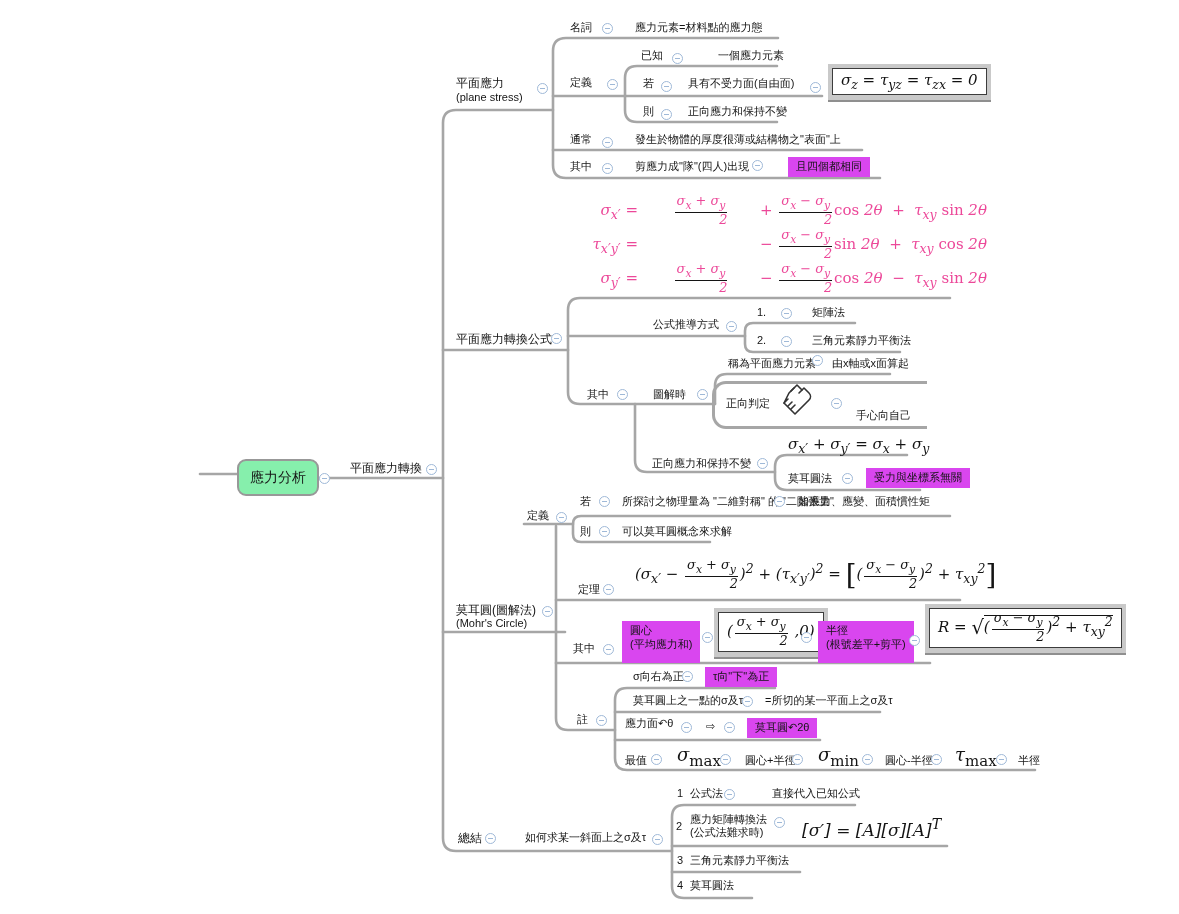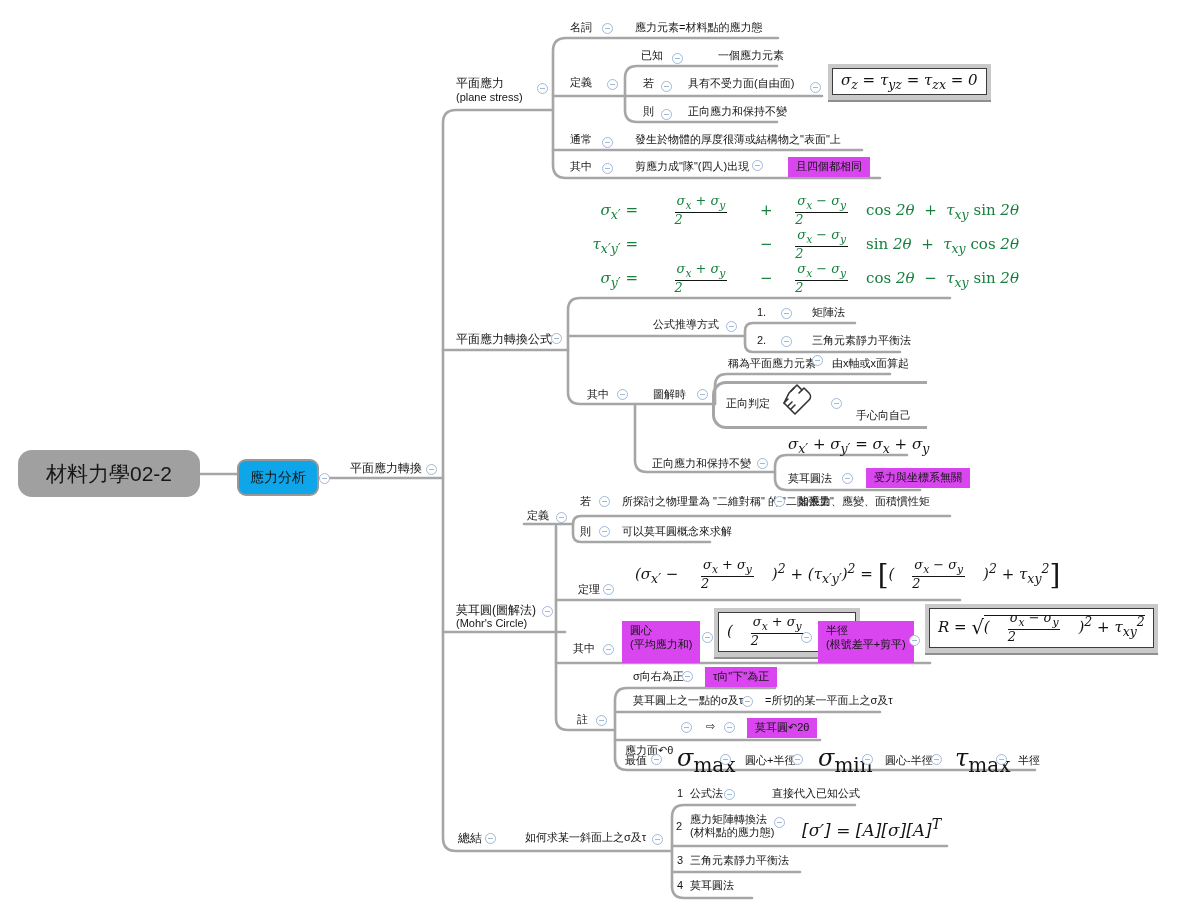--- a/index.html
+++ b/index.html
@@ -3,46 +3,46 @@
 <meta charset="utf-8">
 <style>
   html,body{margin:0;padding:0;background:#fff}
   #canvas{position:relative;width:1179px;height:914px;background:#fff;
     font-family:"Liberation Sans",sans-serif;color:#111;overflow:hidden}
   svg.wires{position:absolute;left:0;top:0;pointer-events:none}
   .lbl{position:absolute;white-space:nowrap;font-size:11px;line-height:1.2;color:#141414}
   .b{font-size:12px}
   .math{position:absolute;white-space:nowrap;font-family:"DejaVu Serif",serif;font-style:italic;
     font-size:15px;color:#141414}
-  .mx{font-size:24px}
-  .fr{display:inline-block;vertical-align:middle;text-align:left;font-size:86%;line-height:1.15;margin:0 18px}
+  .mx{font-size:18px}
+  .fr{display:inline-block;vertical-align:middle;text-align:right;font-size:86%;line-height:1.15;margin:0 2px}
   .fr .n{display:block;border-bottom:1px solid #141414;padding:0 2px}
   .fr .d{display:block}
   .rm{font-style:normal}
   .bb{font-style:normal;font-size:185%;font-weight:300;vertical-align:middle}
   .sq{font-style:normal;font-size:130%;vertical-align:-2px}
   .ov{border-top:1.5px solid #141414;padding-top:2px}
   .gbox{position:absolute;background:#d946ef;color:#141414;font-size:11px;line-height:1.25;
     padding:3px 8px;white-space:nowrap}
   .fbox{position:absolute;background:#c9c9c9;padding:4px 4px 5px 4px;border-bottom:2px solid #8f8f8f}
   .fbox .in{background:#fff;border:1.5px solid #3c3c3c;padding:2px 8px;font-family:"DejaVu Serif",serif;
     font-style:italic;font-size:15px;white-space:nowrap}
   .mi{position:absolute;width:11px;height:11px;border:1px solid #9fb9d8;border-radius:50%;
     background:#fff;box-sizing:border-box}
   .mi::before{content:"";position:absolute;left:2px;right:2px;top:4px;height:1px;background:#9fb9d8}
   .rootbox{position:absolute;left:18px;top:450px;width:182px;height:47px;background:#a0a0a0;
     border-radius:14px;display:flex;align-items:center;justify-content:center;font-size:21px;color:#161616}
-  .anbox{position:absolute;left:237px;top:459px;width:82px;height:37px;background:#0ea5e9;
+  .anbox{position:absolute;left:237px;top:459px;width:82px;height:37px;background:#86efac;
     border:2px solid #989898;border-radius:9px;display:flex;align-items:center;justify-content:center;
     font-size:14px;color:#161616;box-sizing:border-box}
   .group{position:absolute;left:712px;top:381px;width:215px;height:48px;border:3px solid #a6a6a6;
     border-right:none;border-radius:14px 0 0 14px;box-sizing:border-box}
   .eqs{position:absolute;left:566px;top:194px}
   .eqrow{display:flex;align-items:center;height:34px;font-family:"DejaVu Serif",serif;
-    font-style:italic;font-size:15px;color:#15803d;white-space:nowrap}
+    font-style:italic;font-size:15px;color:#ec4899;white-space:nowrap}
   .eqrow .lhs{display:inline-block;width:72px;text-align:right;padding-right:4px}
   .eqrow .mid{display:inline-block;width:118px;text-align:center}
 </style>
 </head>
 <body>
 
 <div id="canvas">
 
   <svg class="wires" width="1179" height="914">
     <g fill="none" stroke="#a6a6a6" stroke-width="2.6" stroke-linecap="round">
@@ -68,21 +68,20 @@
       <path d="M556,663 H930"></path>
       <path d="M775,688 H627 Q615,688 615,700 V758 Q615,770 627,770 H1035"></path>
       <path d="M615,712 H880"></path>
       <path d="M615,740 H820"></path>
       <path d="M855,805 H684 Q672,805 672,817 V886 Q672,898 684,898 H752"></path>
       <path d="M672,846 H947"></path>
       <path d="M672,872 H800"></path>
     </g>
   </svg>
 
-  <div class="rootbox">材料力學02-2</div>
   <div class="anbox">應力分析</div>
   <div class="lbl b" style="left:350px;top:461px">平面應力轉換</div>
 
   <div class="lbl b" style="left:456px;top:76px">平面應力</div>
   <div class="lbl" style="left:456px;top:91px">(plane stress)</div>
   <div class="lbl" style="left:570px;top:21px">名詞</div>
   <div class="lbl" style="left:635px;top:21px">應力元素=材料點的應力態</div>
   <div class="lbl" style="left:570px;top:76px">定義</div>
   <div class="lbl" style="left:641px;top:49px">已知</div>
   <div class="lbl" style="left:718px;top:49px">一個應力元素</div>
@@ -166,39 +165,39 @@
     <span style="display:block">(根號差平+剪平)</span>
   </div>
   <div class="fbox" style="left:925px;top:604px">
     <div class="in">R = <span class="sq">√</span><span class="ov">(<span class="fr"><span class="n">σ<sub>x</sub> − σ<sub>y</sub></span><span class="d">2</span></span>)<sup>2</sup> + τ<sub>xy</sub><sup>2</sup></span></div>
   </div>
   <div class="lbl" style="left:577px;top:713px">註</div>
   <div class="lbl" style="left:633px;top:670px">σ向右為正</div>
   <div class="gbox" style="left:705px;top:667px">τ向"下"為正</div>
   <div class="lbl" style="left:633px;top:694px">莫耳圓上之一點的σ及τ</div>
   <div class="lbl" style="left:765px;top:694px">=所切的某一平面上之σ及τ</div>
-  <div class="lbl" style="left:625px;top:744px">應力面↶θ</div>
+  <div class="lbl" style="left:625px;top:717px">應力面↶θ</div>
   <div class="lbl" style="left:706px;top:720px">⇨</div>
   <div class="gbox" style="left:747px;top:718px">莫耳圓↶2θ</div>
   <div class="lbl" style="left:625px;top:754px">最值</div>
   <div class="math mx" style="left:677px;top:744px">σ<sub><span class="rm">max</span></sub></div>
   <div class="lbl" style="left:745px;top:754px">圓心+半徑</div>
   <div class="math mx" style="left:818px;top:744px">σ<sub><span class="rm">min</span></sub></div>
   <div class="lbl" style="left:885px;top:754px">圓心-半徑</div>
   <div class="math mx" style="left:955px;top:744px">τ<sub><span class="rm">max</span></sub></div>
   <div class="lbl" style="left:1018px;top:754px">半徑</div>
 
   <div class="lbl b" style="left:458px;top:831px">總結</div>
   <div class="lbl" style="left:525px;top:831px">如何求某一斜面上之σ及τ</div>
   <div class="lbl" style="left:677px;top:787px">1</div>
   <div class="lbl" style="left:690px;top:787px">公式法</div>
   <div class="lbl" style="left:772px;top:787px">直接代入已知公式</div>
   <div class="lbl" style="left:676px;top:820px">2</div>
   <div class="lbl" style="left:690px;top:813px">應力矩陣轉換法</div>
-  <div class="lbl" style="left:690px;top:826px">(材料點的應力態)</div>
+  <div class="lbl" style="left:690px;top:826px">(公式法難求時)</div>
   <div class="math" style="left:802px;top:816px;font-size:17px">[σ′] = [A][σ][A]<sup>T</sup></div>
   <div class="lbl" style="left:677px;top:854px">3</div>
   <div class="lbl" style="left:690px;top:854px">三角元素靜力平衡法</div>
   <div class="lbl" style="left:677px;top:879px">4</div>
   <div class="lbl" style="left:690px;top:879px">莫耳圓法</div>
 
   <i class="mi" style="left:319px;top:473px"></i>
   <i class="mi" style="left:426px;top:464px"></i>
   <i class="mi" style="left:537px;top:83px"></i>
   <i class="mi" style="left:602px;top:23px"></i>

